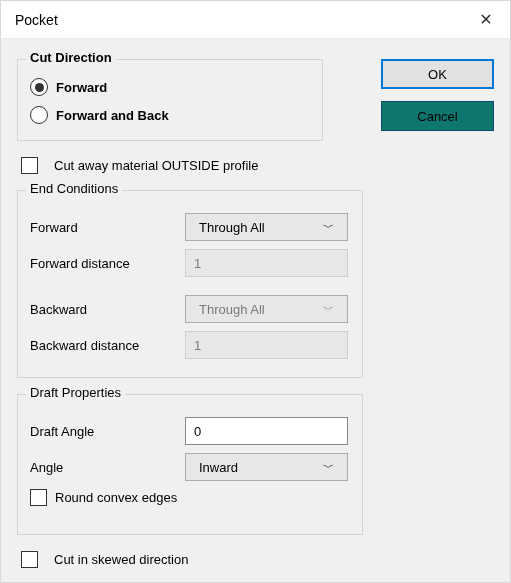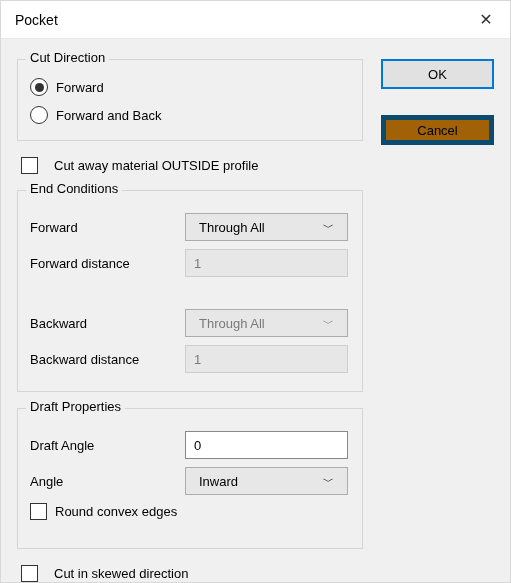--- a/index.html
+++ b/index.html
@@ -30,26 +30,26 @@
     position: relative;
     padding: 20px 16px 16px 16px;
   }
   .buttons {
     position: absolute;
     right: 16px;
     top: 58px;
     width: 113px;
     display: flex;
     flex-direction: column;
-    gap: 26px;
+    gap: 12px;
   }
   .btn {
     height: 30px;
-    background: #a16207;
-    border: 5px solid #0c4a6e;
+    background: #0f766e;
+    border: 1px solid #0c4a6e;
     display: flex;
     align-items: center;
     justify-content: center;
     font-size: 13px;
     cursor: default;
   }
   .btn.default {
     border: 2px solid #0078d7;
     background: #e1e1e1;
   }
@@ -127,21 +127,21 @@
     background: #e7e7e7;
     border: 1px solid #cfcfcf;
     color: #7a7a7a;
   }
   .standalone-check {
     display: flex;
     align-items: center;
     gap: 16px;
     margin: 10px 0 16px 4px;
   }
-  .g-cutdir { width: 346px; }
+  .g-cutdir { width: 306px; font-weight: bold; }
   .g-endcond { width: 346px; }
   .g-draft { width: 346px; }
 </style>
 </head>
 <body>
 
 <div class="titlebar">
   <span class="title">Pocket</span>
   <span class="close">✕</span>
 </div>
@@ -177,21 +177,21 @@
   <div class="group g-endcond">
     <div class="legend">End Conditions</div>
 
     <div class="field-row">
       <label>Forward</label>
       <div class="select">
         <span>Through All</span>
         <span class="caret">﹀</span>
       </div>
     </div>
-    <div class="field-row" style="margin-bottom:32px;">
+    <div class="field-row" style="margin-bottom:18px;">
       <label>Forward distance</label>
       <div class="textbox disabled">
         <span>1</span>
       </div>
     </div>
 
     <div class="field-row">
       <label>Backward</label>
       <div class="select disabled">
         <span>Through All</span>

